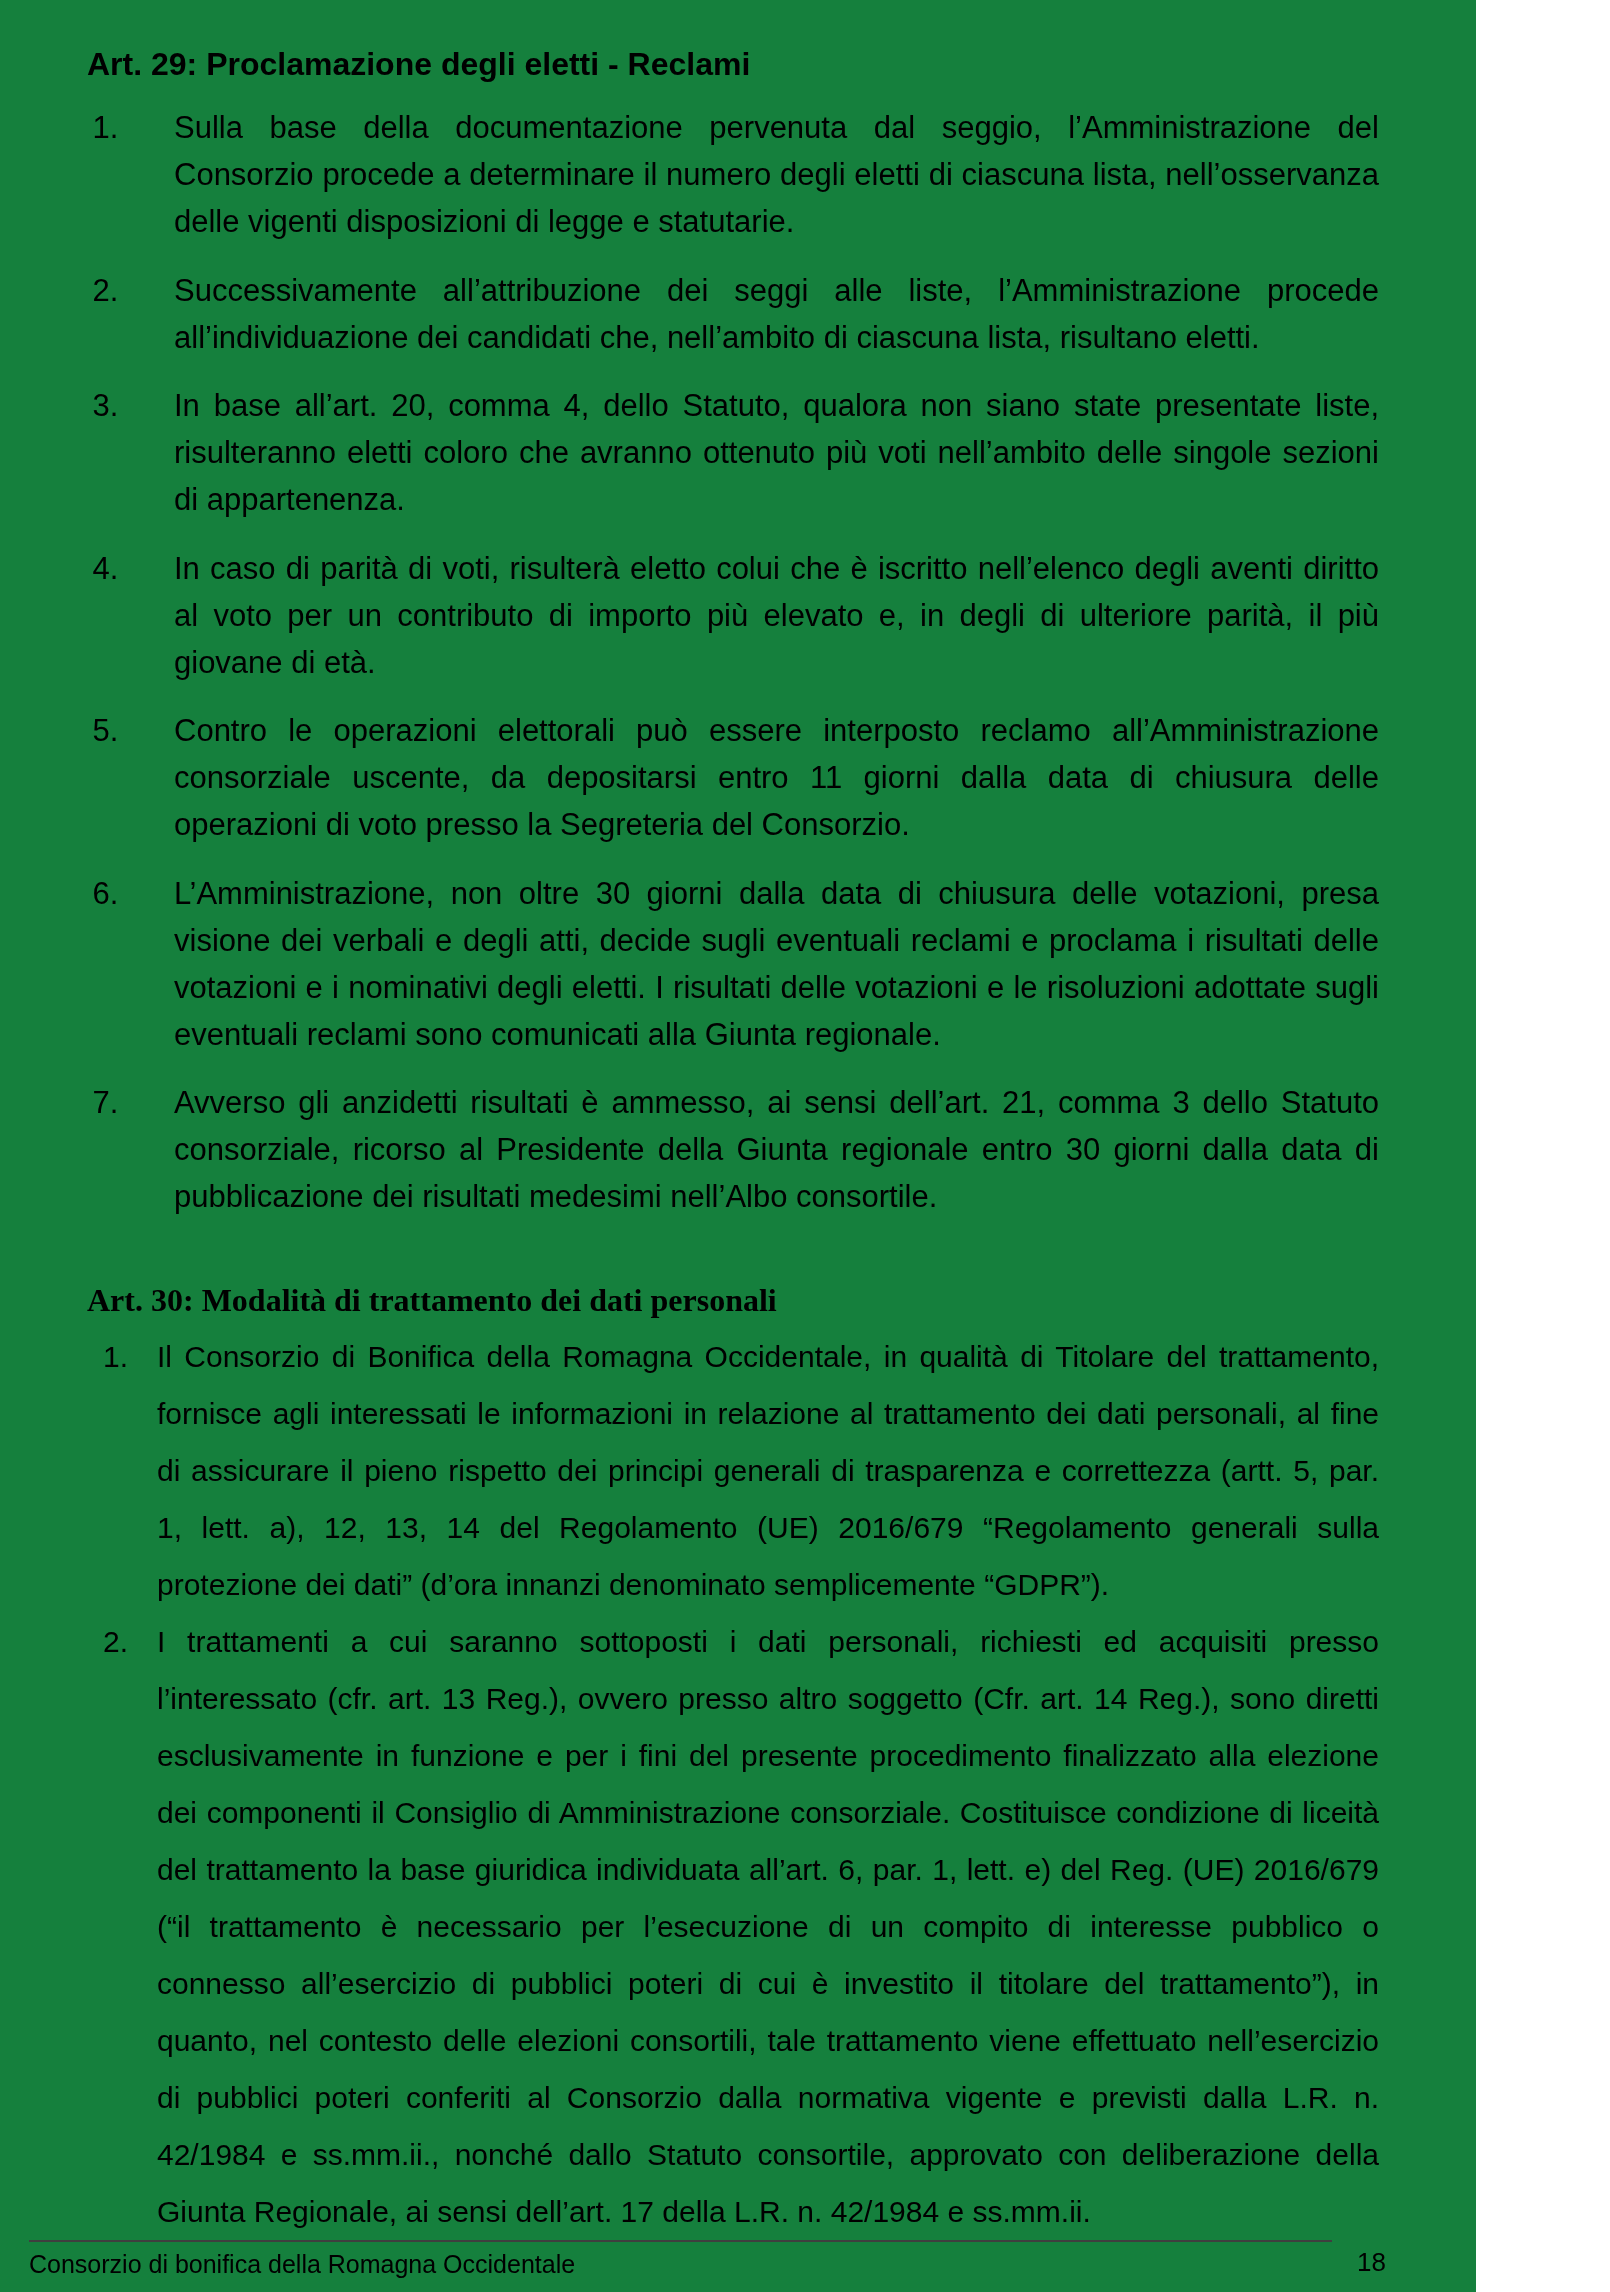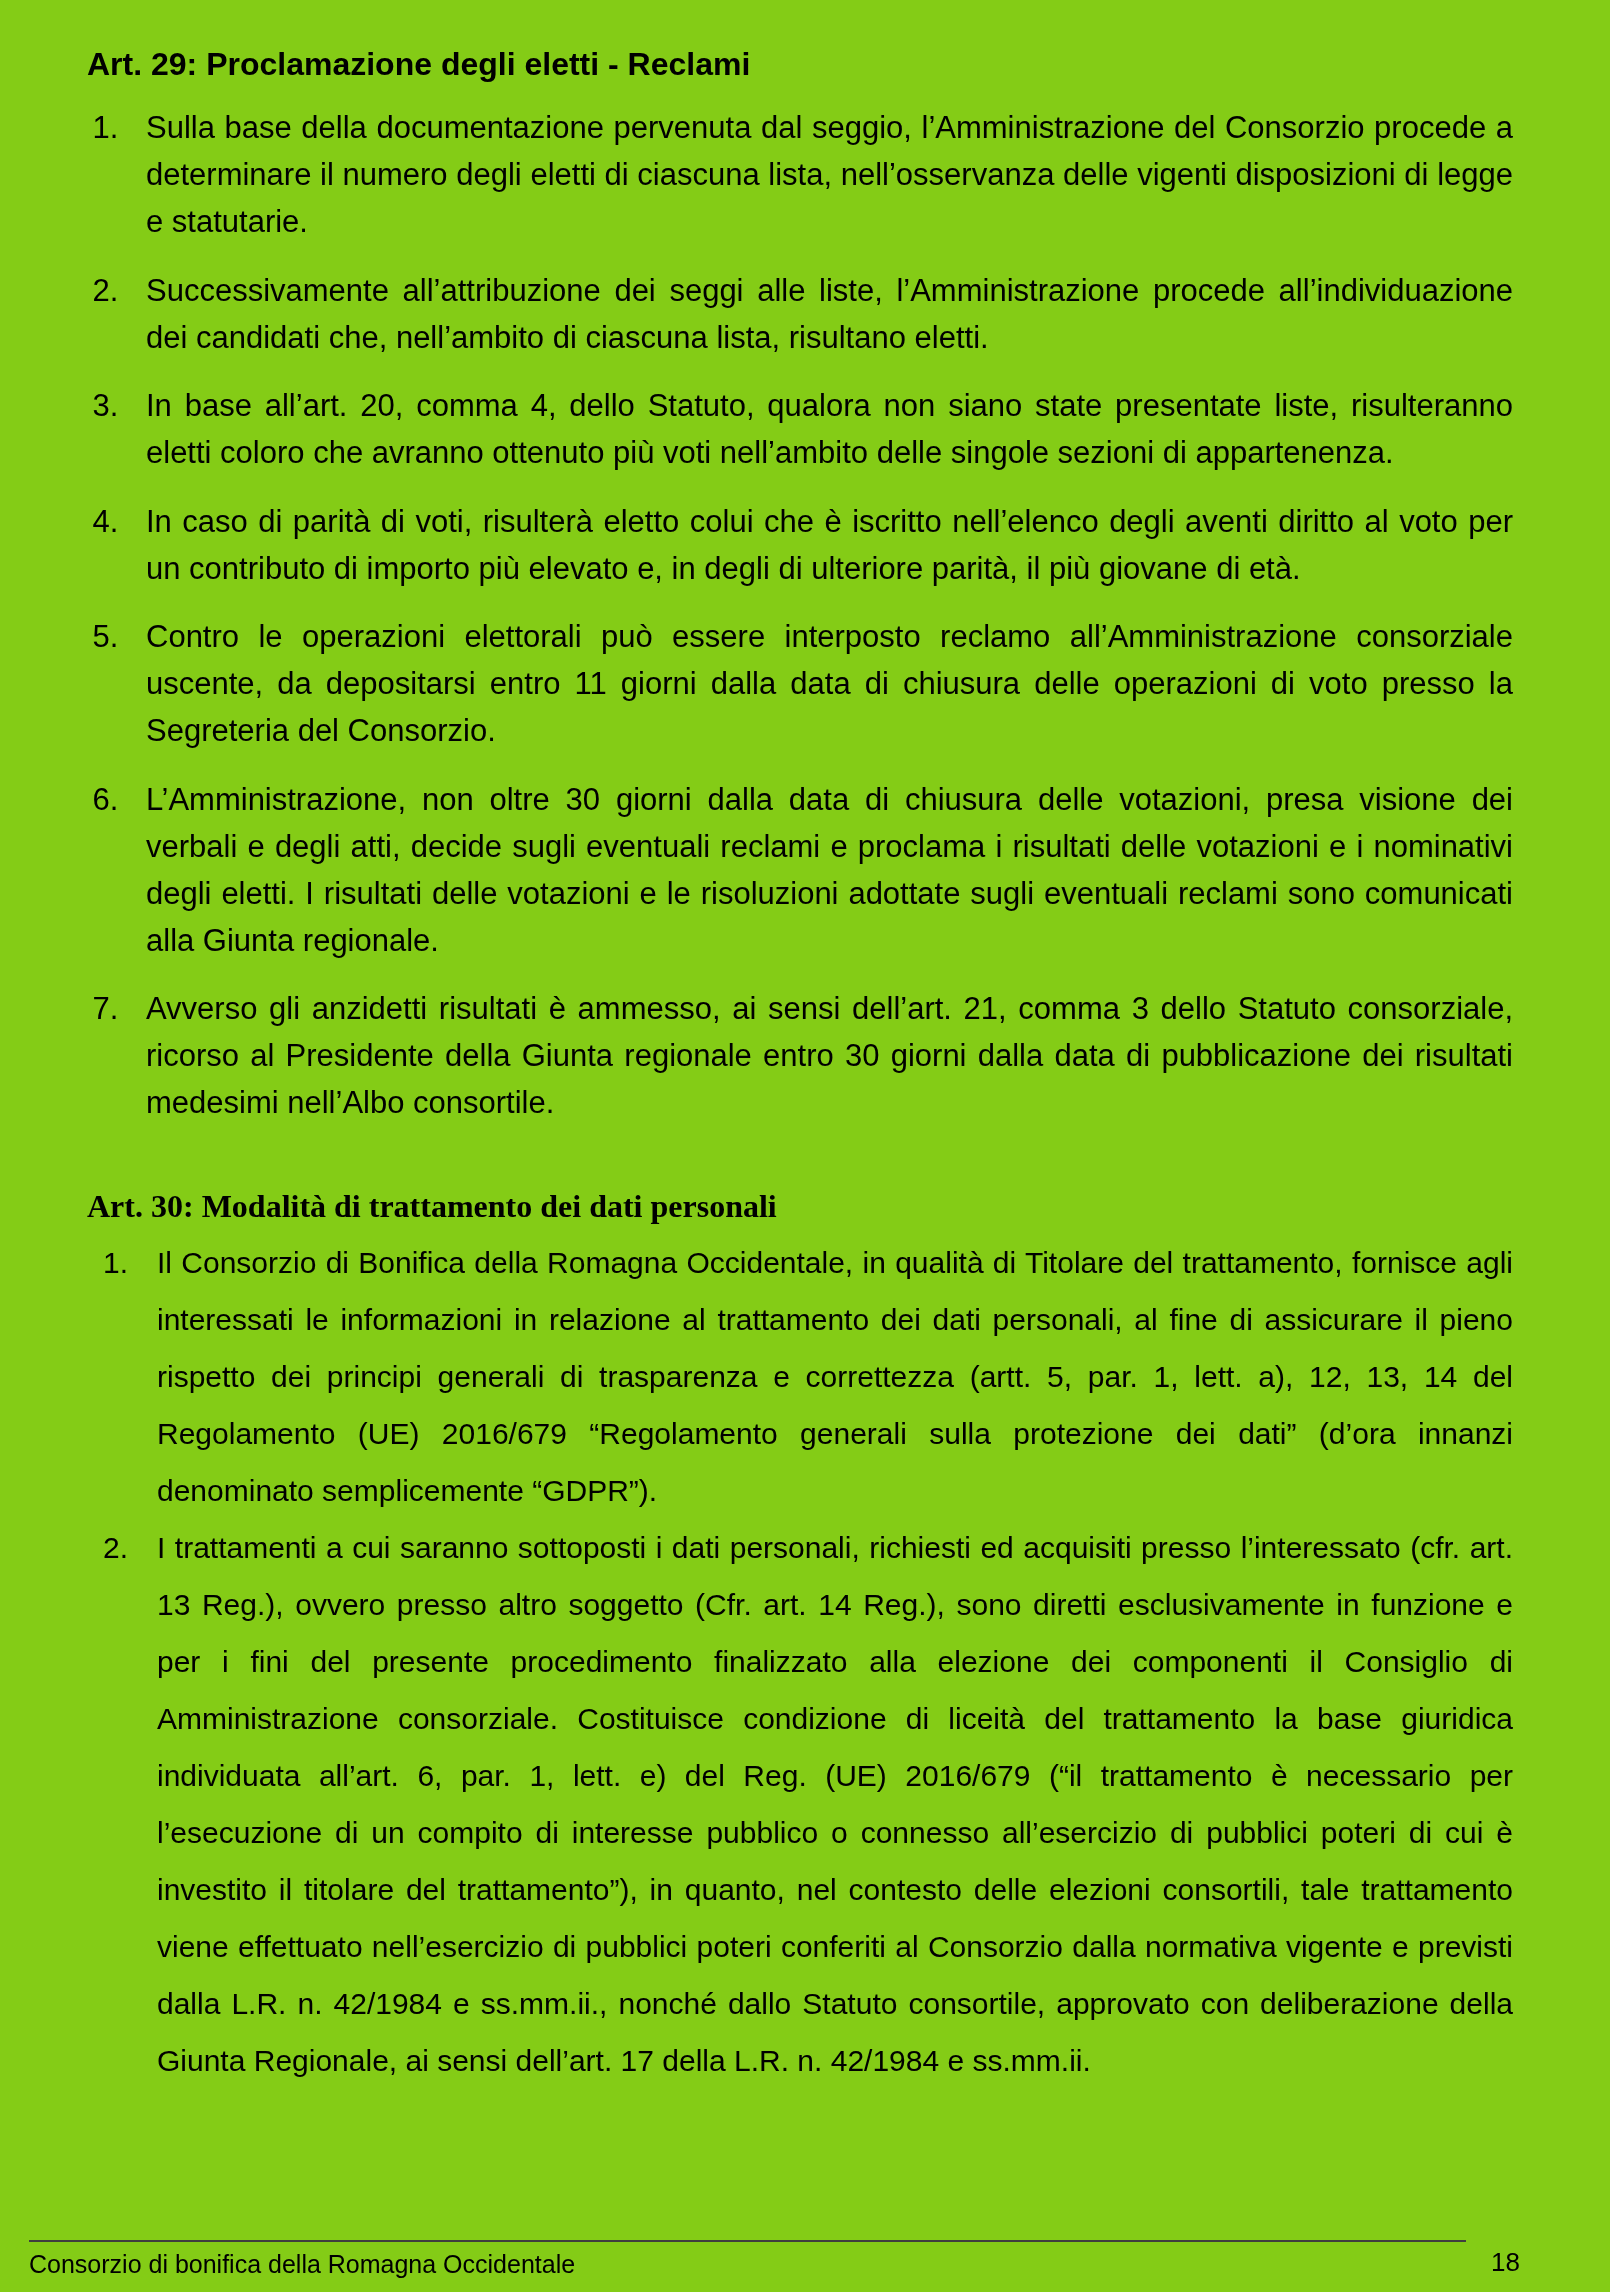--- a/index.html
+++ b/index.html
@@ -2,23 +2,23 @@
 <html lang="it" style="font-size:14.3px"><head>
 <meta charset="utf-8">
 <style>
   html, body {
     margin: 0;
     padding: 0;
     background: #ffffff;
   }
   .page {
     position: relative;
-    width: 1610px;
+    width: 1476px;
     height: 2293px;
-    background: #84cc16;
+    background: #15803d;
     color: #000000;
     font-family: "Liberation Sans", "DejaVu Sans", sans-serif;
     overflow: hidden;
   }
   .content {
     padding: 41px 97px 0 87px;
   }
   .art-heading {
     margin: 0;
     font-size: 32px;
@@ -52,20 +52,21 @@
     font-size: 30px;
     line-height: 57px;
   }
   .item .body {
     flex: 1 1 auto;
     text-align: justify;
   }
   .sec1 .body {
     font-size: 31px;
     line-height: 47px;
+    margin-left: 28px;
   }
   .sec2 .body {
     font-size: 30px;
     line-height: 57px;
   }
   .footer {
     position: absolute;
     left: 29px;
     right: 90px;
     bottom: 14.3px;

